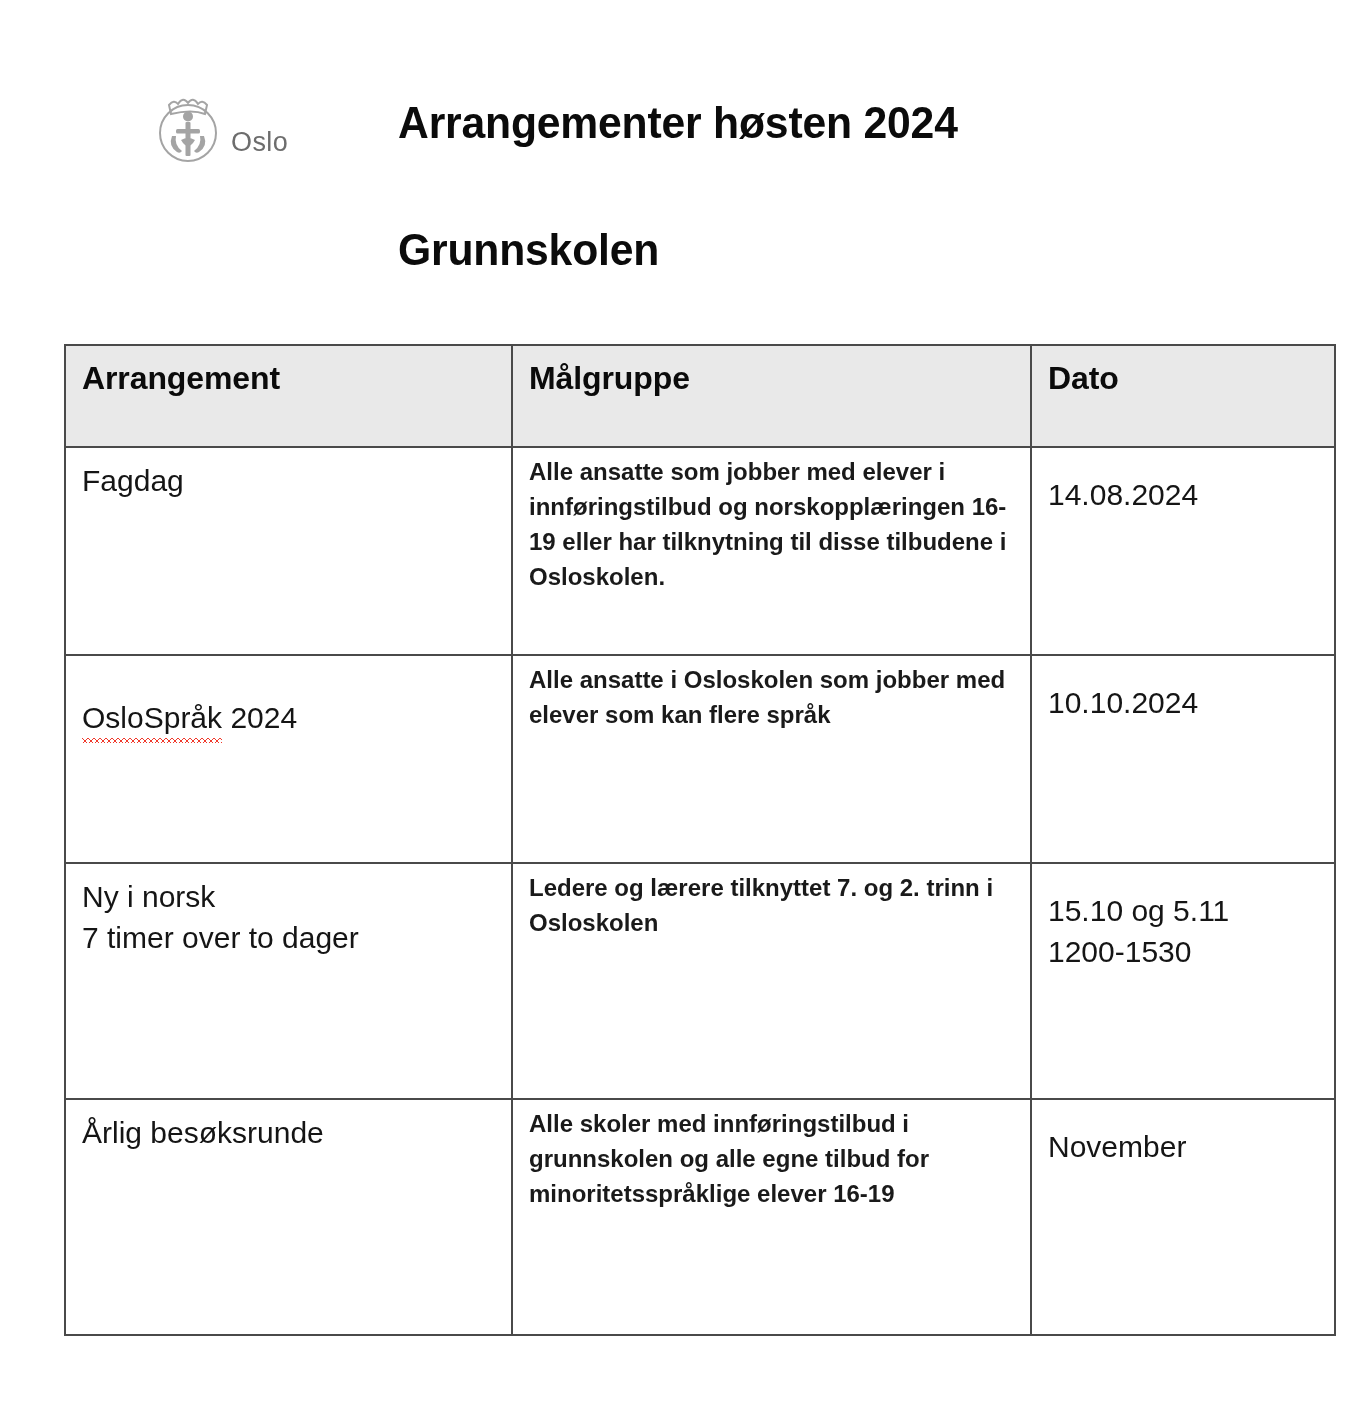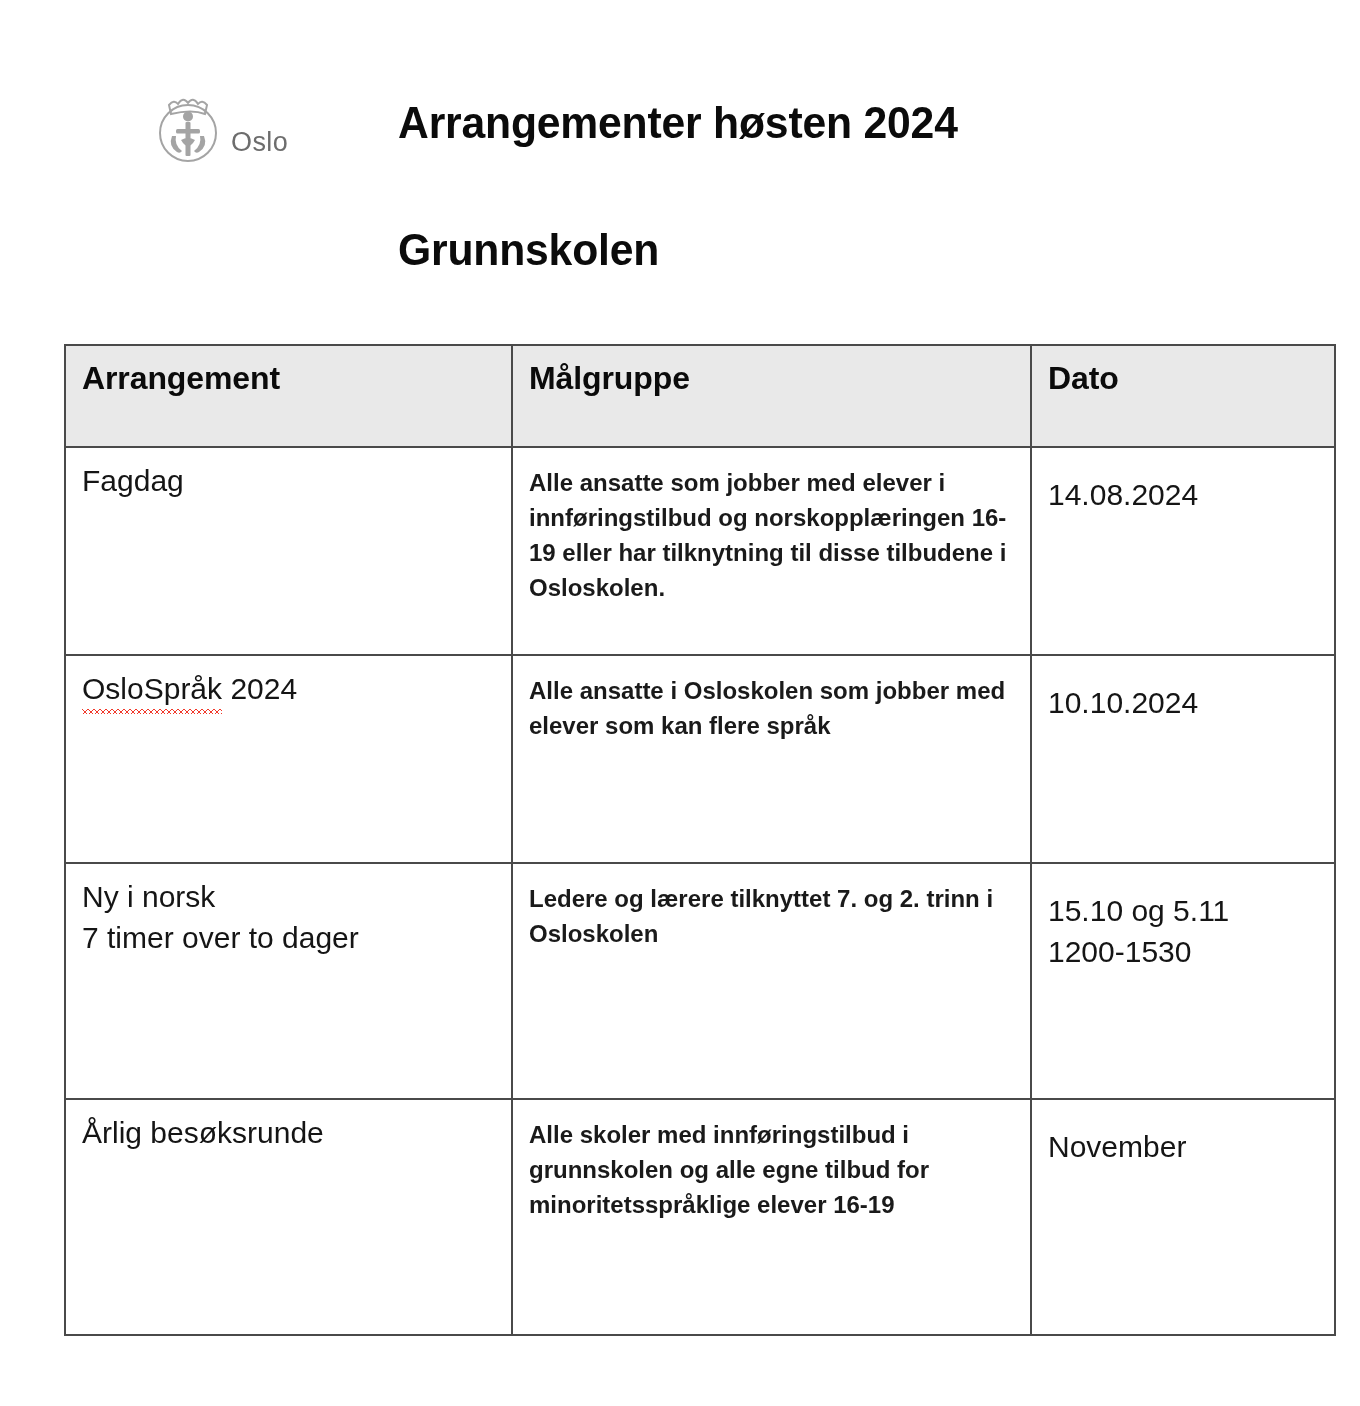--- a/index.html
+++ b/index.html
@@ -118,35 +118,36 @@
     line-height: 1.38;
     color: #151515;
     font-weight: normal;
   }
   .cell-arrangement .line2 { display: block; }
   .cell-malgruppe {
     font-size: 24px;
     line-height: 1.46;
     font-weight: 600;
     color: #1a1a1a;
-    padding-top: 17px;
+    padding-top: 6px;
   }
   .cell-dato {
     font-size: 30px;
     line-height: 1.38;
     color: #151515;
     font-weight: normal;
     margin-top: 14px;
   }
   .cell-dato .line2 { display: block; }
 
   
   .misspelled {
     position: relative;
     display: inline-block;
+    margin-top: 29px;
   }
   .misspelled::after {
     content: "";
     position: absolute;
     left: 0;
     right: 0;
     bottom: -5px;
     height: 5px;
     background-image:
       linear-gradient(45deg, transparent 45%, #f0392b 45%, #f0392b 55%, transparent 55%),

